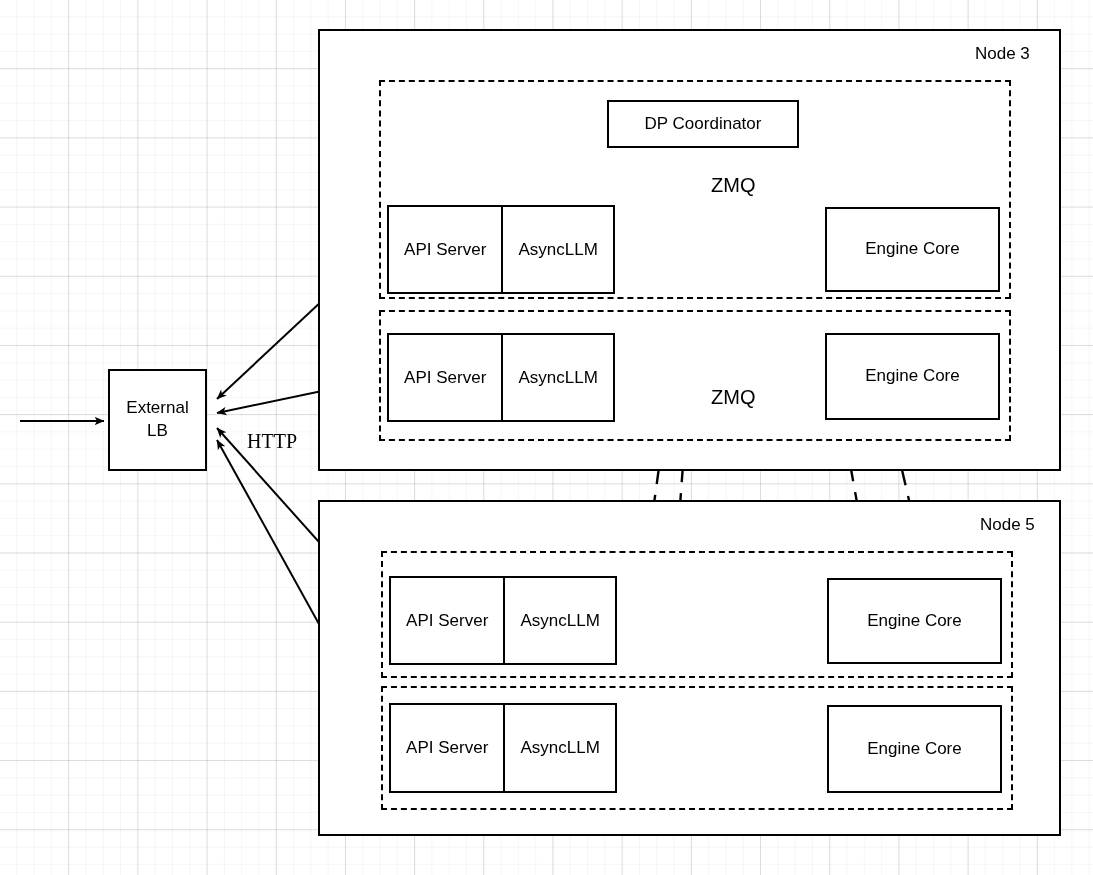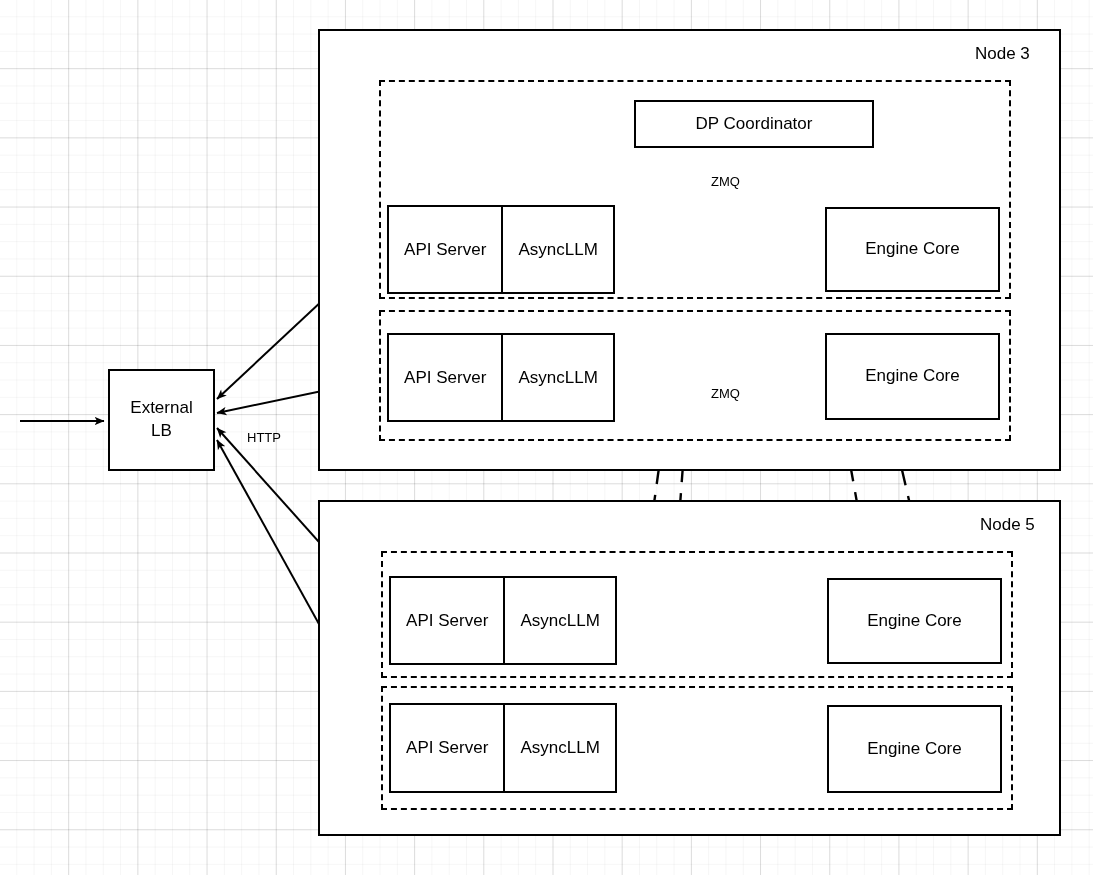--- a/index.html
+++ b/index.html
@@ -80,21 +80,21 @@
     display: flex;
     align-items: center;
     justify-content: center;
     text-align: center;
     font-size: 17px;
     line-height: 1.35;
     color: #000000;
   }
   .edge-label {
     position: absolute;
-    font-size: 13px;
+    font-size: 20px;
     color: #000000;
     background: transparent;
     white-space: nowrap;
   }
 </style>
 </head>
 <body>
 
 <div id="canvas">
 
@@ -185,34 +185,34 @@
       <line x1="820" y1="170" x2="955" y2="330" stroke="#000000" stroke-width="2.4" stroke-dasharray="15 11" marker-end="url(#ah)"></line>
     </g>
     <g>
       <line x1="800" y1="185" x2="870" y2="575" stroke="#000000" stroke-width="2.4" stroke-dasharray="15 11" marker-end="url(#ah)"></line>
     </g>
     <g>
       <line x1="838" y1="192" x2="955" y2="700" stroke="#000000" stroke-width="2.4" stroke-dasharray="15 11" marker-end="url(#ah)"></line>
     </g>
   </svg>
 
-  <div class="plain-box" style="left:108px; top:369px; width:107px; height:102px;">
+  <div class="plain-box" style="left:108px; top:369px; width:99px; height:102px;">
     <div>
       <div>External</div>
       <div>LB</div>
     </div>
   </div>
-  <div class="edge-label" style="left:247px; top:430px;">HTTP</div>
+  <div class="edge-label" style="left:247px; top:430px;font-family:Liberation Serif, serif;">HTTP</div>
 
   <div class="node-box" style="left:318px; top:29px; width:743px; height:442px;"></div>
   <div class="node-label" style="left:975px; top:44px;">Node 3</div>
 
   <div class="dashed-group" style="left:379px; top:80px; width:632px; height:219px;"></div>
 
-  <div class="plain-box" style="left:634px; top:100px; width:240px; height:48px;">
+  <div class="plain-box" style="left:607px; top:100px; width:192px; height:48px;">
     <span>DP Coordinator</span>
   </div>
   <div class="edge-label" style="left:711px; top:174px;">ZMQ</div>
 
   <div class="proc-box" style="left:387px; top:205px; width:228px; height:89px;">
     <div class="proc-half left">API Server</div>
     <div class="proc-half">AsyncLLM</div>
   </div>
   <div class="plain-box" style="left:825px; top:207px; width:175px; height:85px;">
     <span>Engine Core</span>

